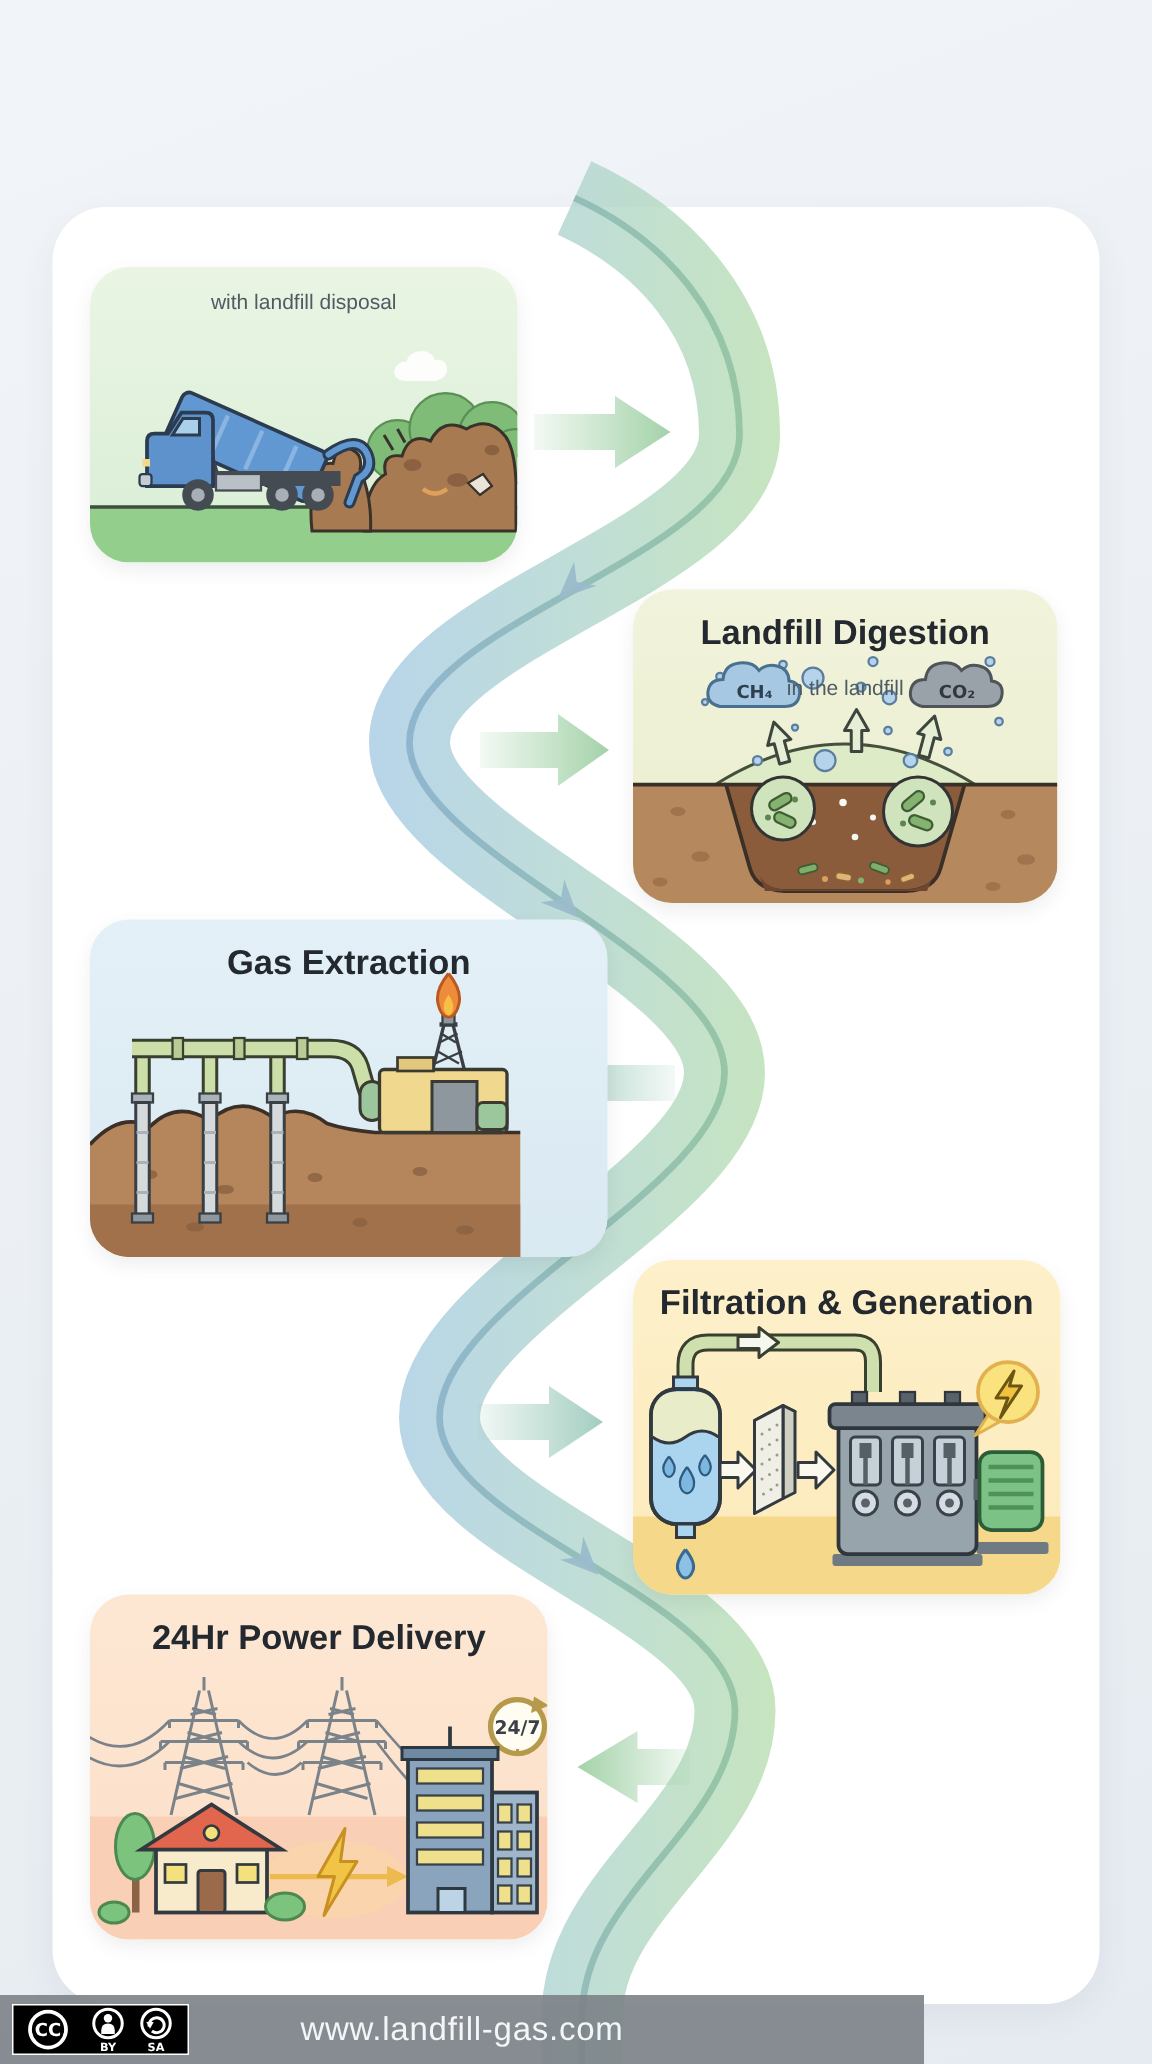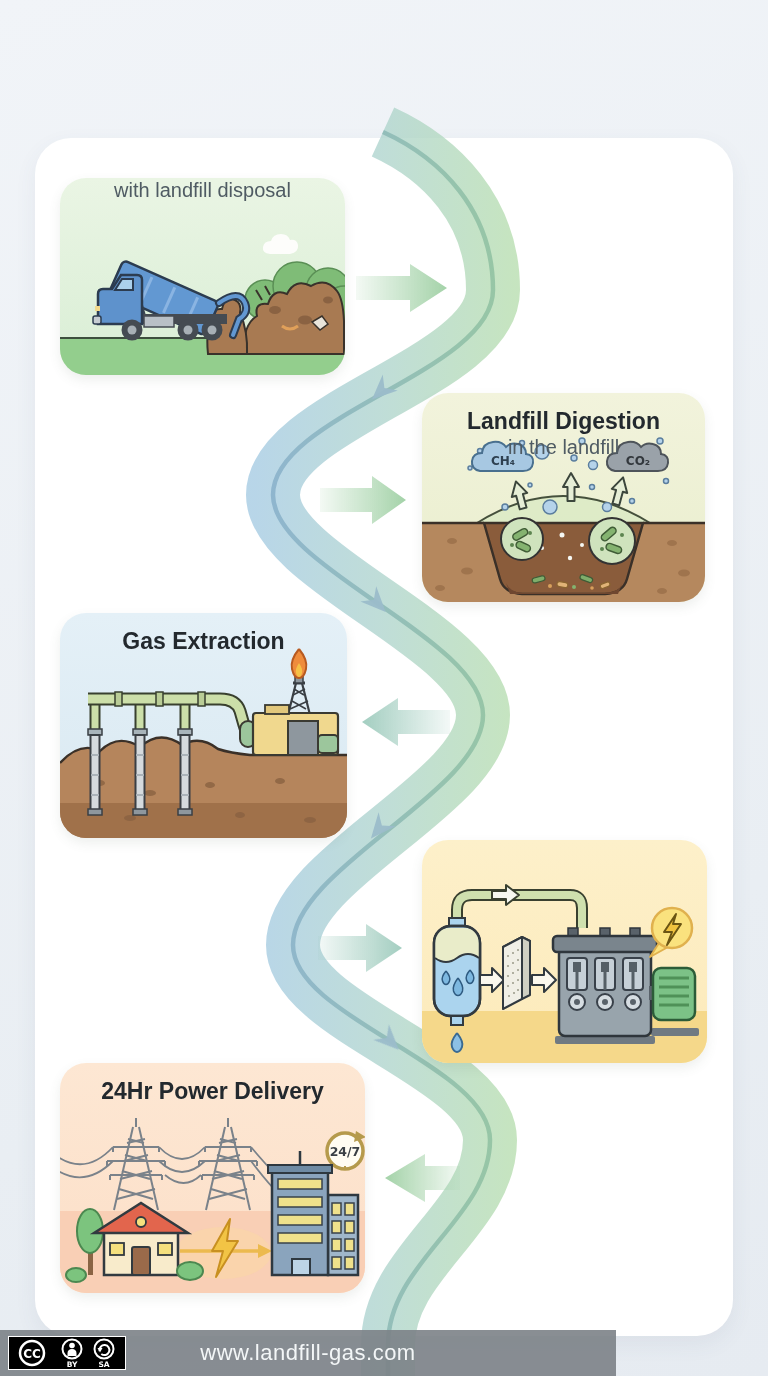--- a/index.html
+++ b/index.html
@@ -9,25 +9,25 @@
   .hdr{position:absolute;left:0;top:34px;width:768px;text-align:center;z-index:4;}
   .hdr h1{margin:0;font-size:33px;font-weight:600;letter-spacing:.3px;color:#3f4a54;}
   .hdr h1 .hl{color:#86b897;}
   .hdr p{margin:8px 0 0 0;font-size:16.5px;font-weight:500;color:#39434c;}
   #maincard{position:absolute;left:35px;top:138px;width:698px;height:1198px;background:#ffffff;
             border-radius:36px;box-shadow:0 8px 22px rgba(70,90,110,.07);z-index:0;}
   #flow{position:absolute;left:0;top:0;z-index:1;}
   .card{position:absolute;border-radius:26px;overflow:hidden;z-index:2;
         box-shadow:0 5px 12px rgba(80,100,80,.10);}
   .card .ttl{position:relative;z-index:3;text-align:center;font-weight:bold;font-size:23px;color:#23292e;margin-top:15px;}
-  .card .sub{position:relative;z-index:3;text-align:center;font-size:20px;color:#4f5b63;margin-top:1px;}
+  .card .sub{position:relative;z-index:3;text-align:center;font-size:14px;color:#4f5b63;margin-top:15px;}
   .card svg.illus{position:absolute;left:0;top:0;z-index:1;}
   .c1{left:60px;top:178px;width:285px;height:197px;background:linear-gradient(180deg,#eaf5e4,#d9eed5);}
   .c2{left:422px;top:393px;width:283px;height:209px;background:linear-gradient(180deg,#f2f3dc,#e9eecd);}
-  .c3{left:60px;top:613px;width:287px;height:225px;background:linear-gradient(180deg,#e4f0f7,#d9e9f2);}
+  .c3{left:60px;top:613px;width:345px;height:225px;background:linear-gradient(180deg,#e4f0f7,#d9e9f2);}
   .c4{left:422px;top:840px;width:285px;height:223px;background:linear-gradient(180deg,#fdf0ca,#fceaba);}
   .c5{left:60px;top:1063px;width:305px;height:230px;background:linear-gradient(180deg,#fde7d3,#fcdfc8);}
   #footer{position:absolute;left:0;top:1330px;width:616px;height:46px;z-index:5;
           background:rgba(124,130,135,.90);display:flex;align-items:center;}
   #footer .url{position:absolute;left:0;width:100%;text-align:center;color:#f3f6f7;
                font-size:22px;letter-spacing:.5px;}
   #ccbadge{position:absolute;left:8px;top:6px;}
   .lbl{font-family:"DejaVu Sans", sans-serif;}
 </style>
 </head>
@@ -383,20 +383,21 @@
           <line x1="237" y1="156" x2="267" y2="156"></line>
             <line x1="237" y1="165" x2="267" y2="165"></line>
         </g>
       </g>
       <g>
         <polygon points="237,103 228,117 246,107" fill="#fae27e" stroke="#e0b14e" stroke-width="2" stroke-linejoin="round"></polygon>
         <circle cx="250" cy="88" r="20" fill="#fae27e" stroke="#e0b14e" stroke-width="2.5"></circle>
         <polygon points="254,74 242,92 250,92 245,105 259,84 251,84" fill="#f0c23e" stroke="#6b5513" stroke-width="2" stroke-linejoin="round"></polygon>
       </g>
     </svg>
+    <div class="ttl">Filtration &amp; Generation</div>
   </div>
 
   <div class="card c5">
     <svg class="illus" width="305" height="230" viewBox="0 0 305 230">
       <defs>
         <g id="tower" stroke="#7a828a" stroke-width="2" fill="none">
           <line x1="0" y1="-9" x2="0" y2="0"></line>
           <line x1="-22" y1="83" x2="-3" y2="0"></line>
             <line x1="22" y1="83" x2="3" y2="0"></line>
           <path d="M-19,72 L19,62 M-17,62 L17,72 M-16,52 L16,44 M-14,44 L14,52 M-12,34 L12,28 M-11,28 L11,34 M-9,16 L9,12 M-8,12 L8,16"></path>

